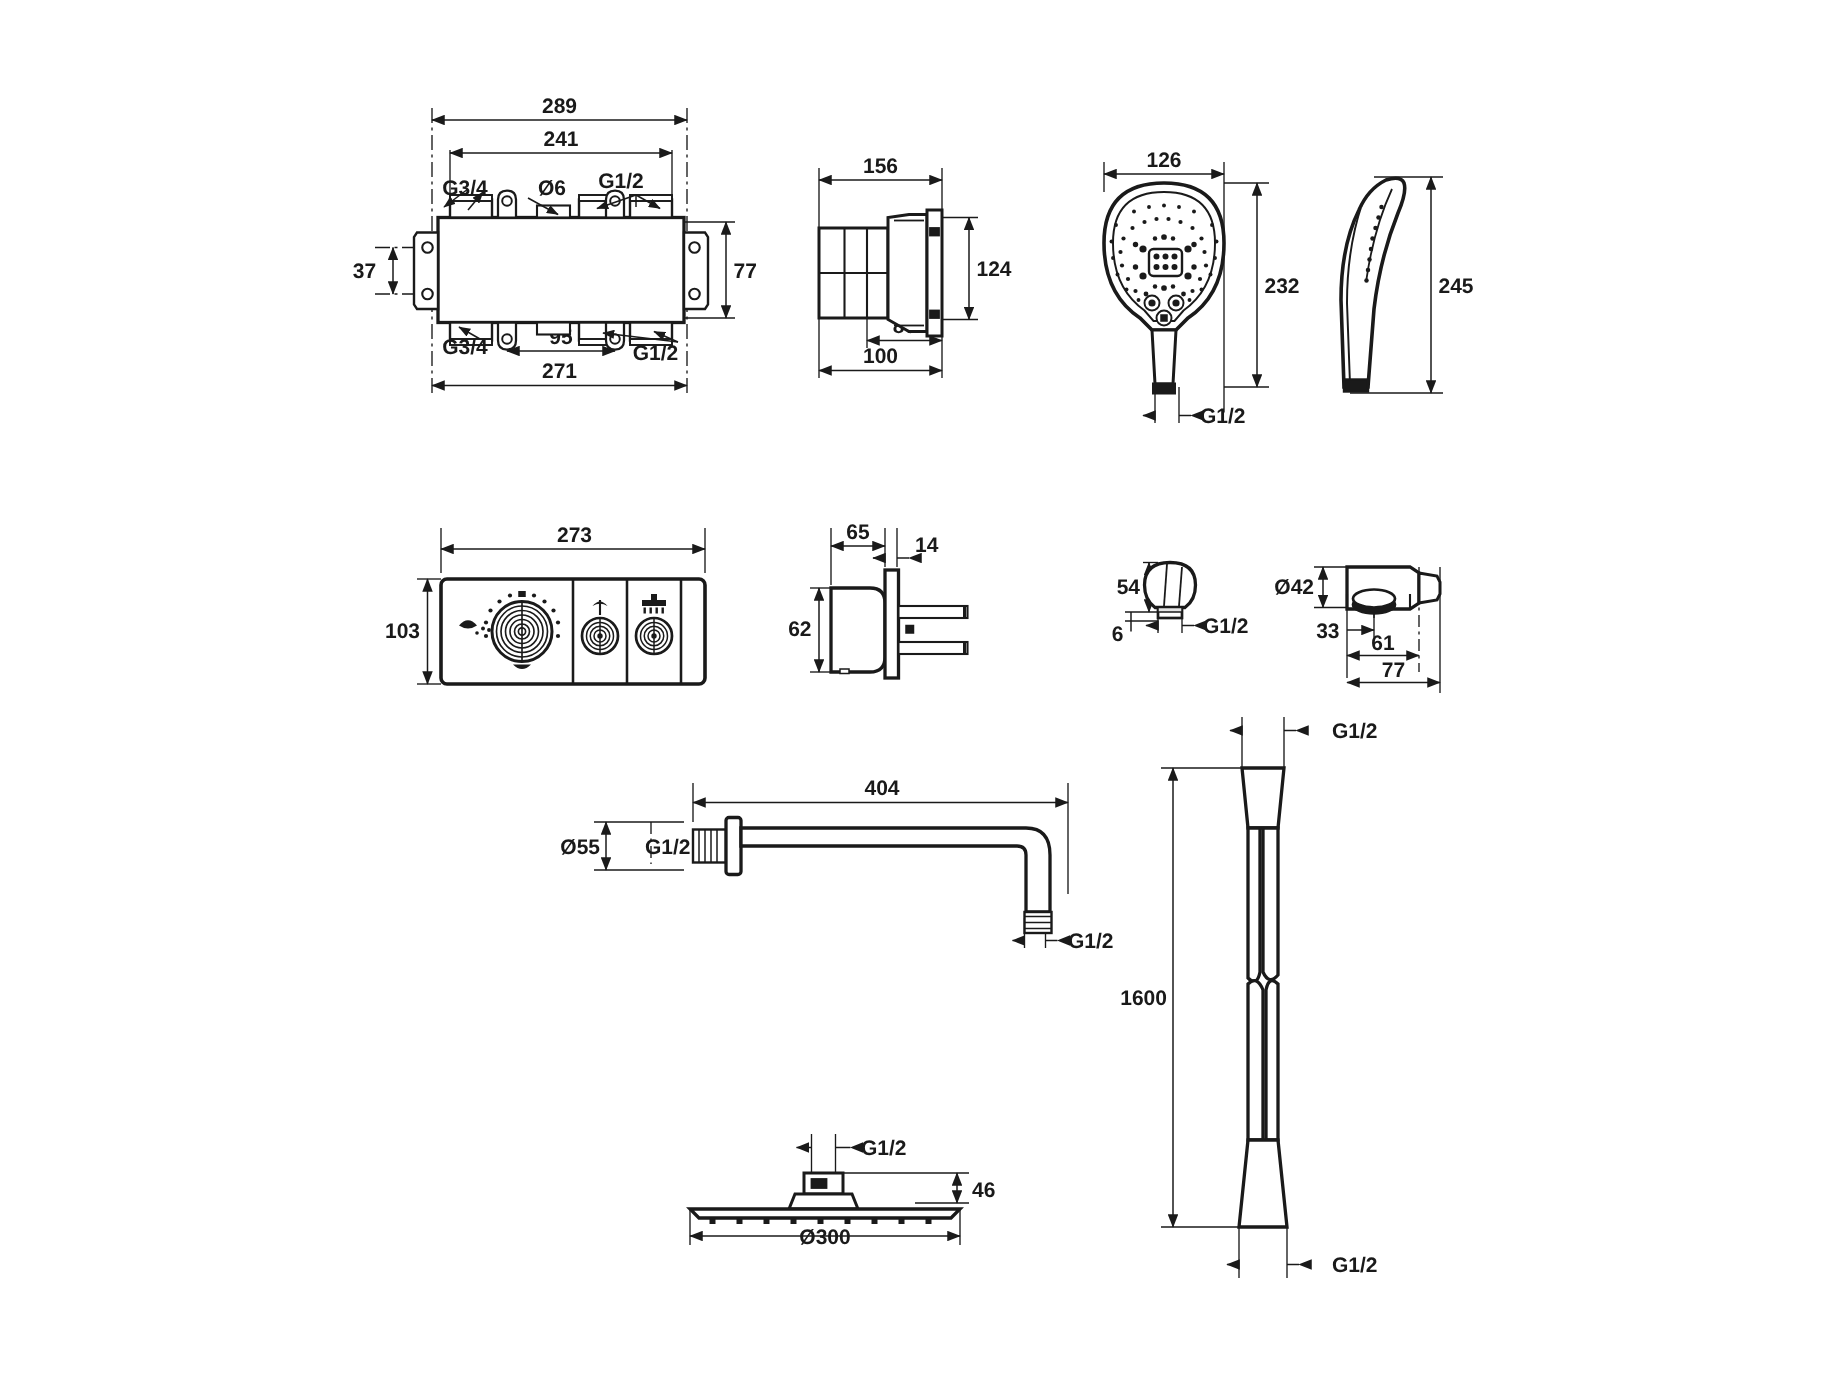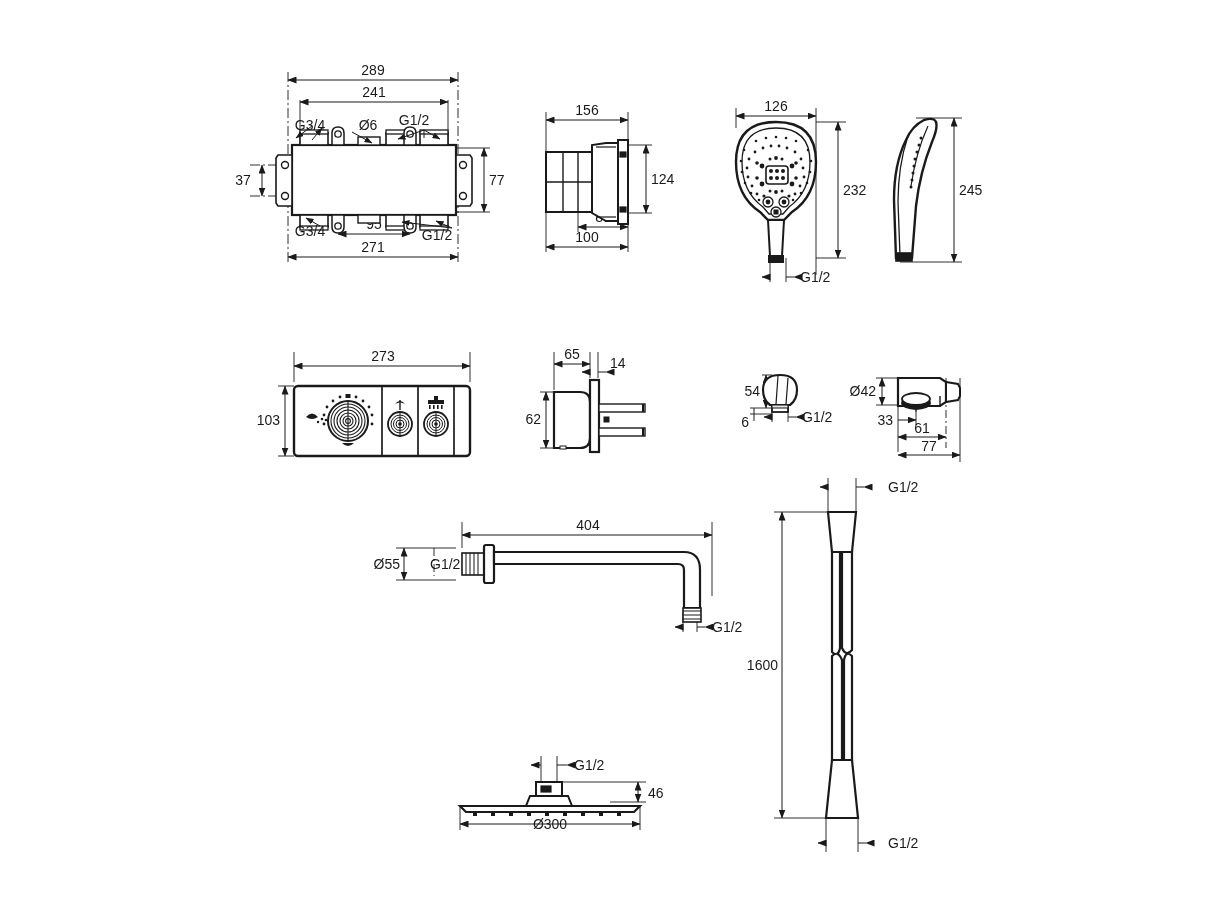--- a/index.html
+++ b/index.html
@@ -1,18 +1,18 @@
 <!DOCTYPE html>
 <html><head>
 <meta charset="utf-8">
 <style>
   html,body{margin:0;padding:0;background:#ffffff;}
   body{width:1220px;height:915px;position:relative;overflow:hidden;
        font-family:"Liberation Sans","DejaVu Sans",sans-serif;color:#1a1a1a;}
-  #sheet{position:absolute;left:0;top:0;width:1220px;height:915px;}
+  #sheet{position:absolute;left:0;top:0;width:1220px;height:915px;font-weight:bold;}
   svg{display:block;}
   .dimtext{font-family:"Liberation Sans","DejaVu Sans",sans-serif;font-size:14px;fill:#1a1a1a;}
 </style>
 </head>
 <body>
 
 <div id="sheet">
 <svg width="1220" height="915" viewBox="0 0 1220 915" xmlns="http://www.w3.org/2000/svg">
   <defs>
     <marker id="ar" markerWidth="9" markerHeight="7" refX="8.5" refY="3.5" orient="auto" markerUnits="userSpaceOnUse">

